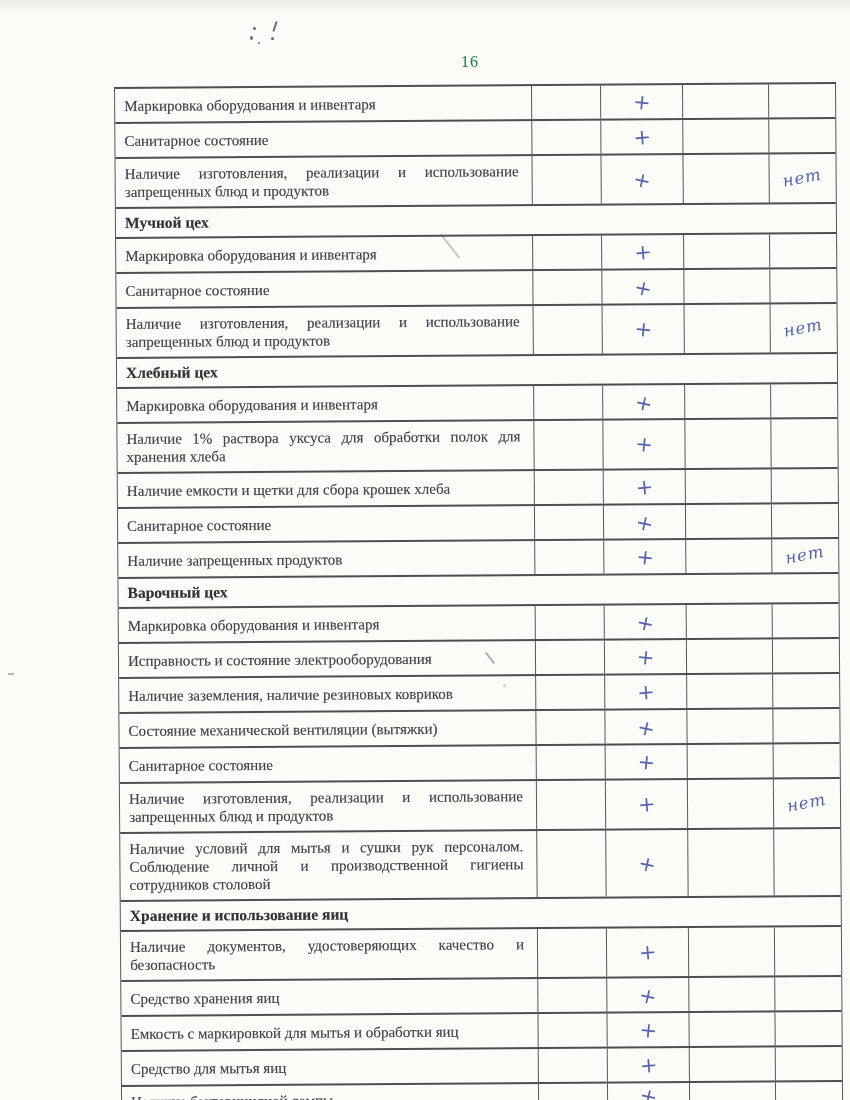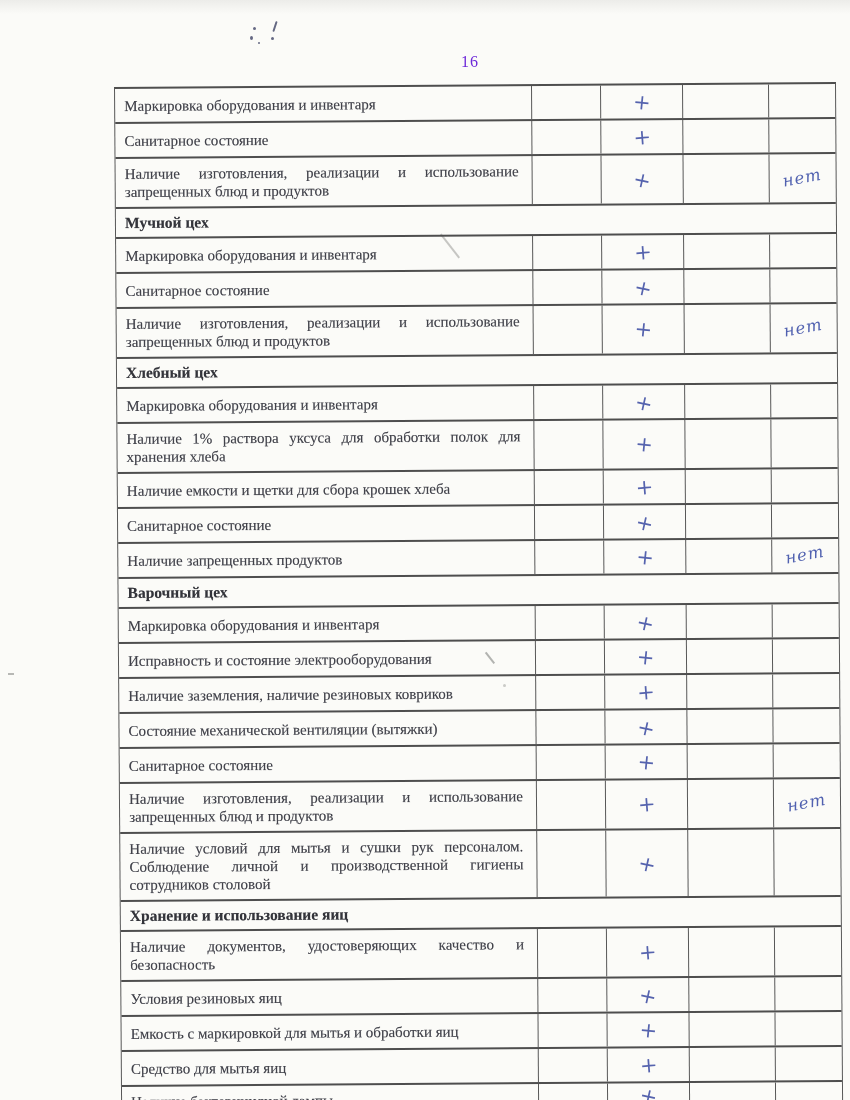--- a/index.html
+++ b/index.html
@@ -7,21 +7,21 @@
   body {
     position: relative;
     background: linear-gradient(#ecece9, #fbfbf8 14px);
     font-family: "Liberation Serif", serif;
     color: #41424a;
   }
 
   
   .page-number {
     position: absolute; top: 53px; left: 461px;
-    font-size: 16px; color: #6d28d9; letter-spacing: 1px;
+    font-size: 16px; color: #15803d; letter-spacing: 1px;
   }
 
   .speck { position: absolute; background: #4a4f6e; border-radius: 50%; opacity: .85; }
   .speck.s1 { left: 253px; top: 27px; width: 3px; height: 3px; }
   .speck.s2 { left: 250px; top: 36px; width: 3px; height: 4px; }
   .speck.s3 { left: 258px; top: 42px; width: 2px; height: 2px; }
   .speck.s4 { left: 274px; top: 21px; width: 2px; height: 11px; border-radius: 2px; transform: rotate(18deg); }
   .speck.s5 { left: 271px; top: 37px; width: 3px; height: 3px; }
 
   .artifact { position: absolute; background: #9a9b98; opacity: .75; }
@@ -344,21 +344,21 @@
     <div class="cell c3">
         <span class="plus">+</span>
       </div>
     <div class="cell c4"></div>
     <div class="cell c5">
         <span class="note"></span>
       </div>
   </div>
     <div class="trow">
     <div class="cell c1">
-        <span>Условия резиновых яиц</span>
+        <span>Средство хранения яиц</span>
       </div>
     <div class="cell c2"></div>
     <div class="cell c3">
         <span class="plus">+</span>
       </div>
     <div class="cell c4"></div>
     <div class="cell c5">
         <span class="note"></span>
       </div>
   </div>

